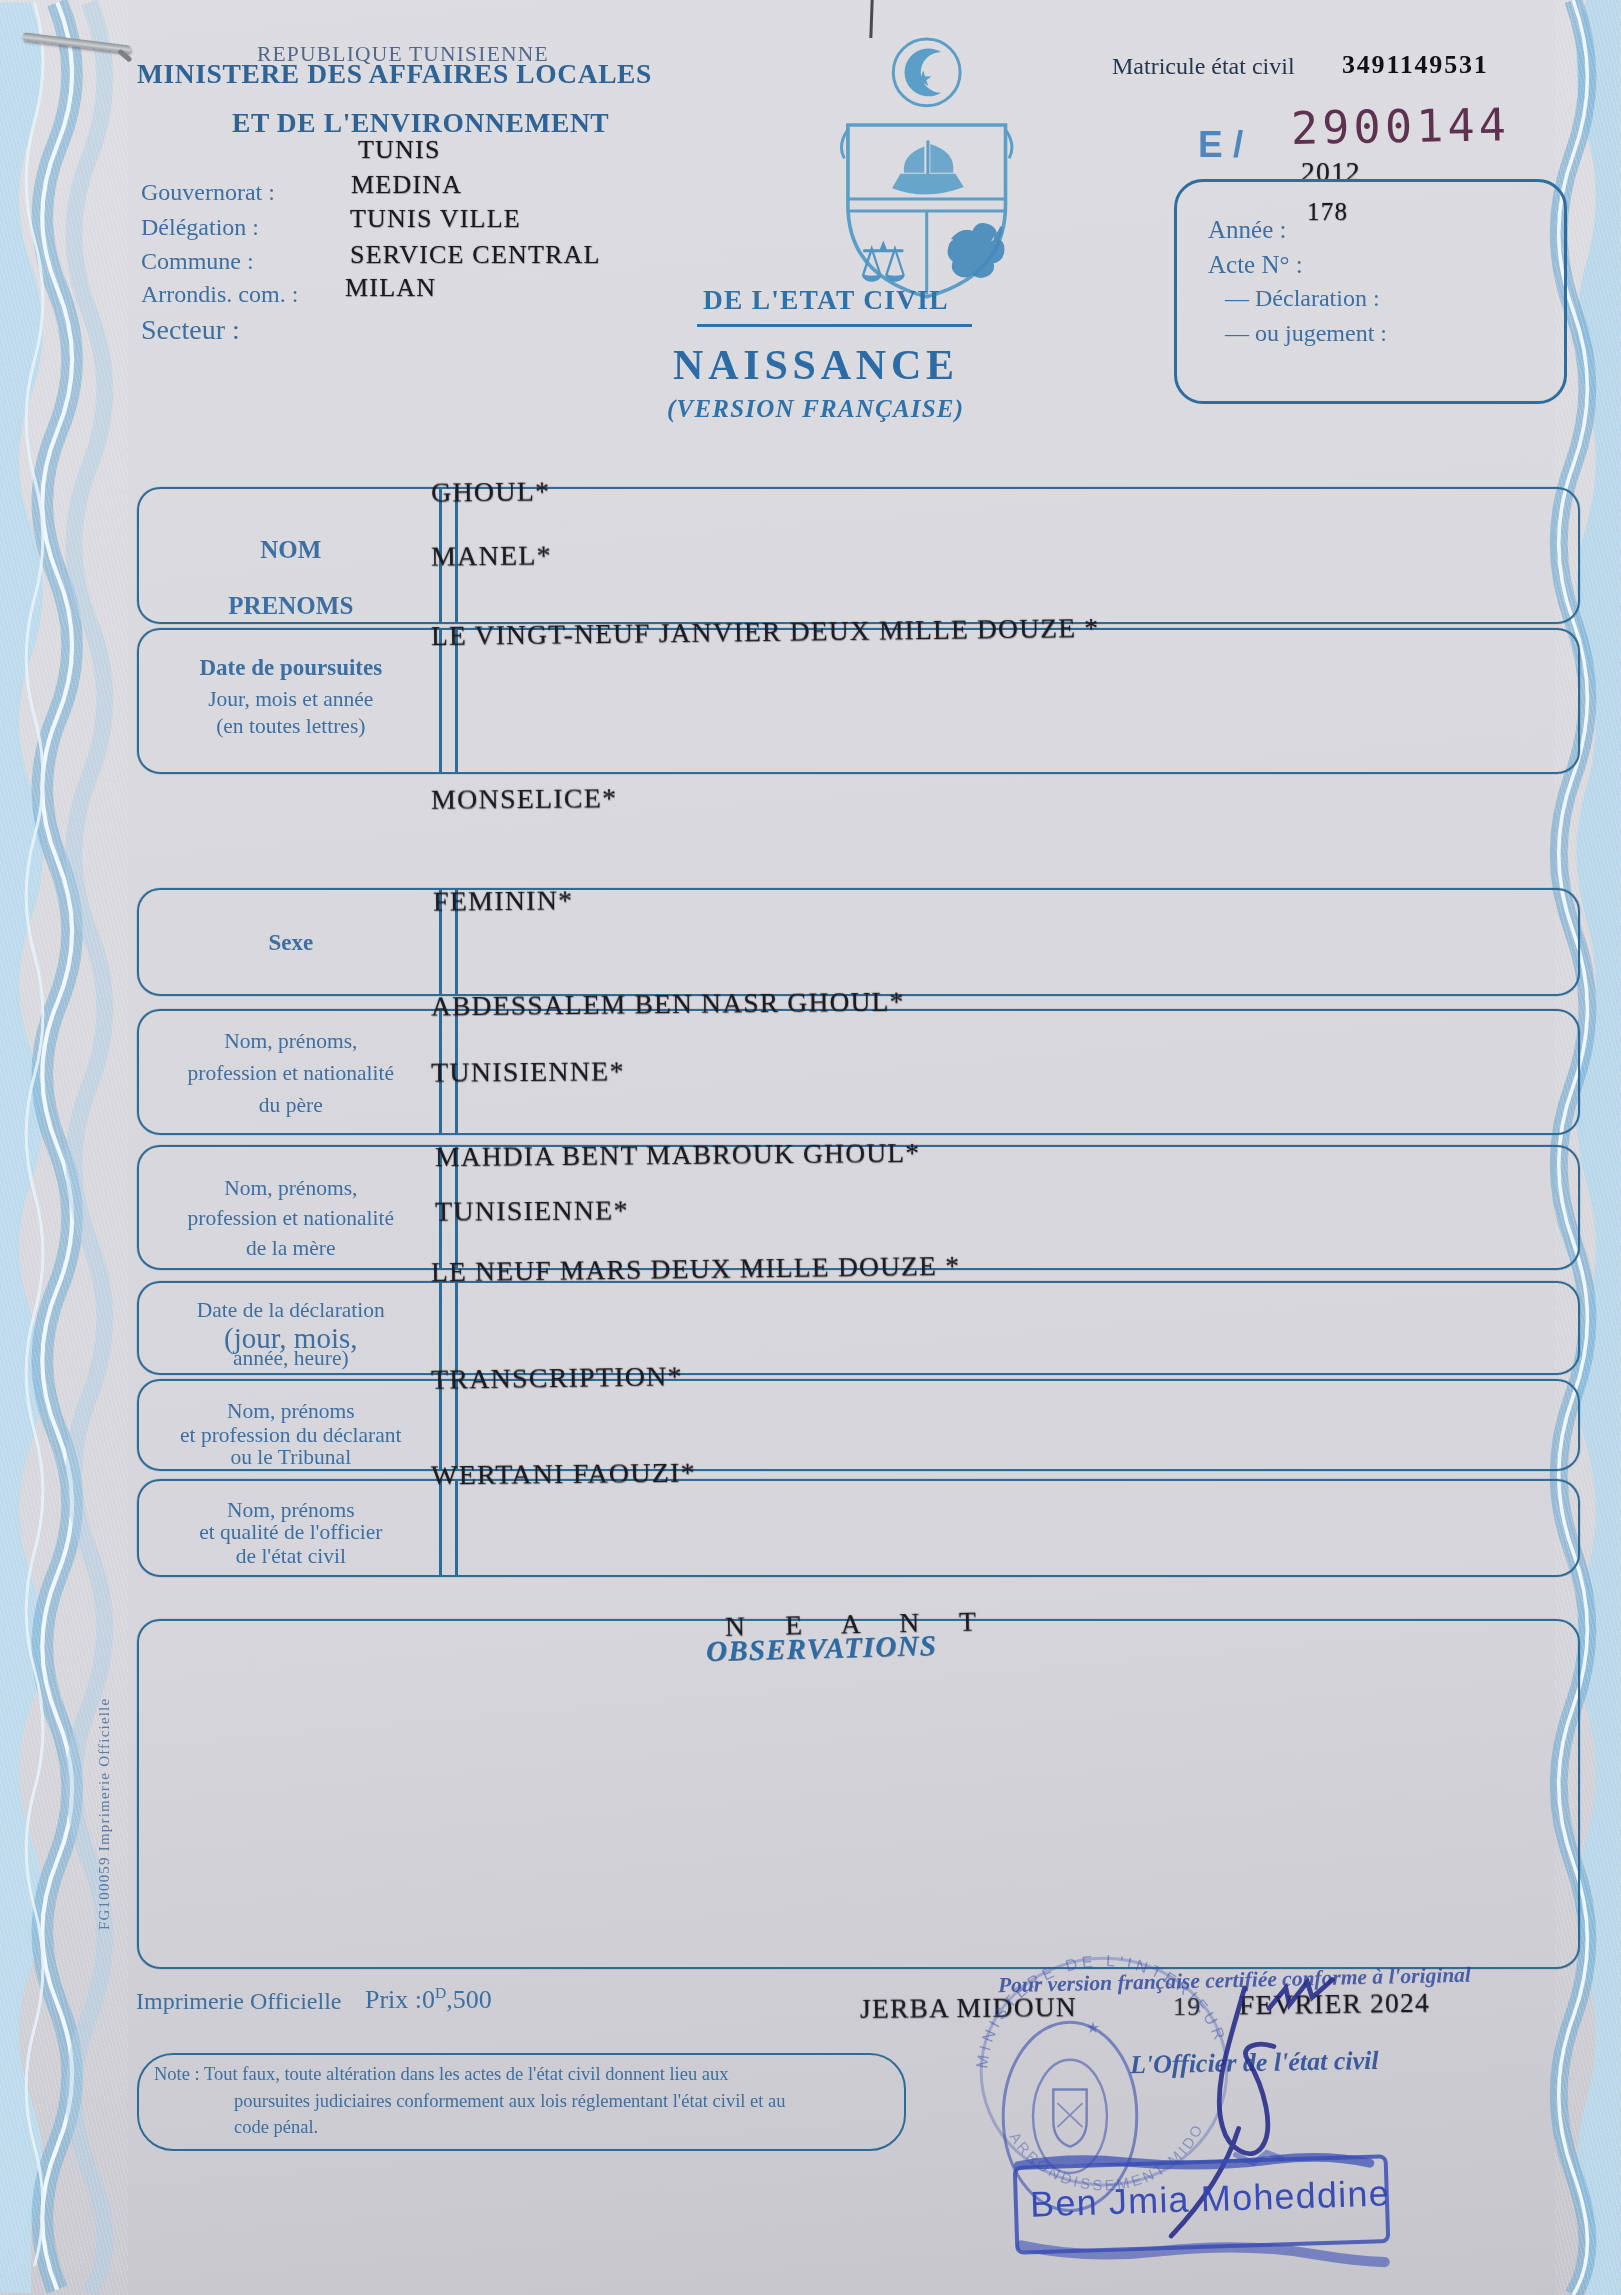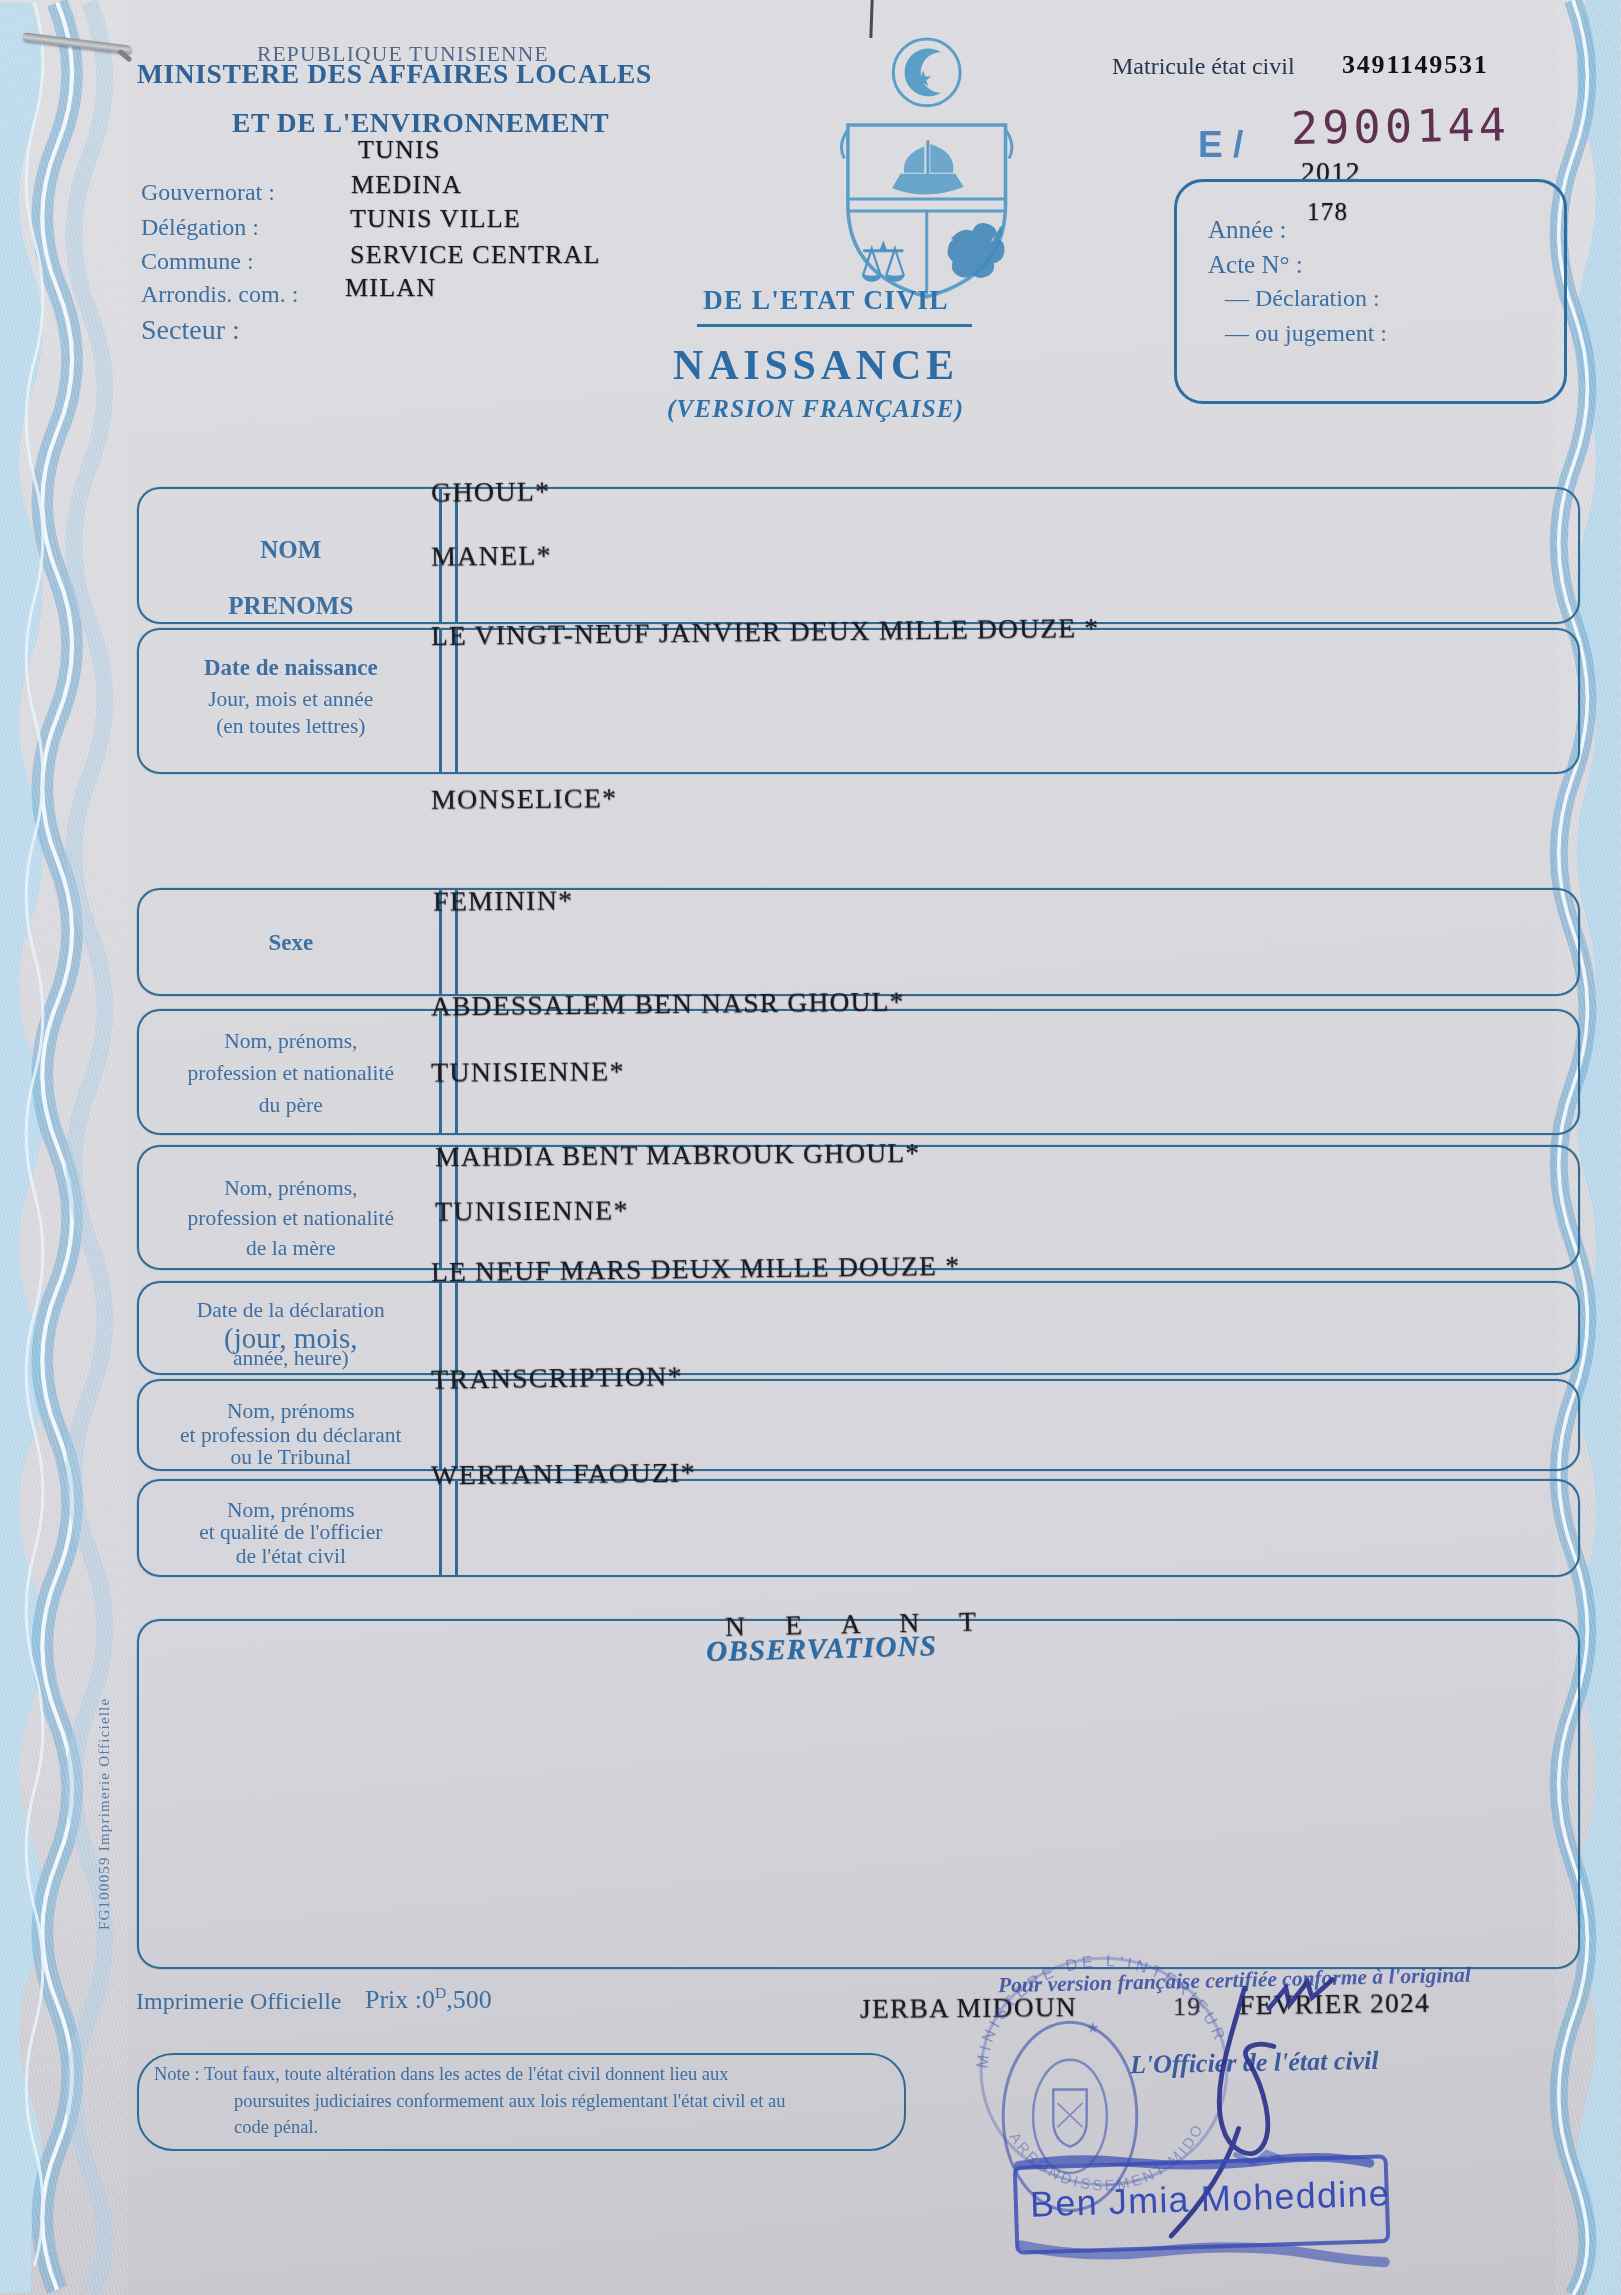--- a/index.html
+++ b/index.html
@@ -97,21 +97,21 @@
   <div class="abs b" style="left:673px;top:341px;font-size:42px;letter-spacing:4.8px;color:#2b6ca6;">NAISSANCE</div>
   <div class="abs b i" style="left:667px;top:395px;font-size:25px;letter-spacing:1.2px;color:#2f72aa;">(VERSION FRANÇAISE)</div>
 
   <div class="row" style="top:487px;height:133px;">
     <div class="divider"></div>
     <div class="rlabel bp b" style="top:47px;font-size:25px;">NOM</div>
     <div class="rlabel bp b" style="top:103px;font-size:25px;">PRENOMS</div>
   </div>
   <div class="row" style="top:628px;height:142px;">
     <div class="divider"></div>
-    <div class="rlabel bp b" style="top:24.5px;font-size:23px;">Date de naissance</div>
+    <div class="rlabel bp b" style="top:24.5px;font-size:23px;">Date de poursuites</div>
     <div class="rlabel bp" style="top:57px;font-size:21.5px;">Jour, mois et année</div>
     <div class="rlabel bp" style="top:84px;font-size:21.5px;">(en toutes lettres)</div>
   </div>
   <div class="row" style="top:888px;height:104px;">
     <div class="divider"></div>
     <div class="rlabel bp b" style="top:40px;font-size:23px;">Sexe</div>
   </div>
   <div class="row" style="top:1009px;height:122px;">
     <div class="divider"></div>
     <div class="rlabel bp" style="top:18px;font-size:21.5px;">Nom, prénoms,</div>

